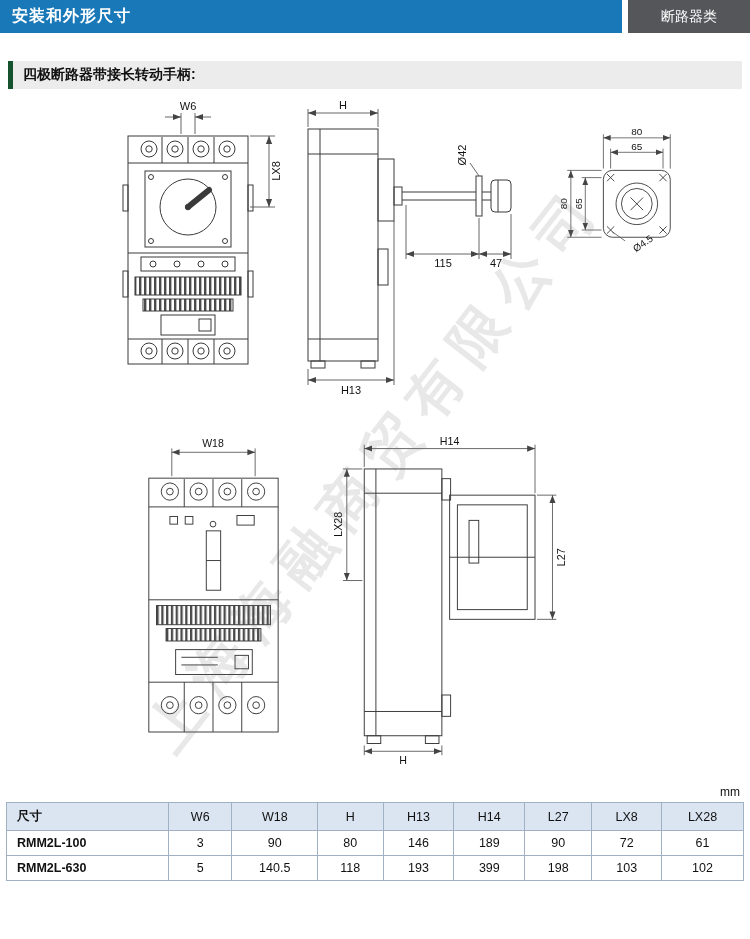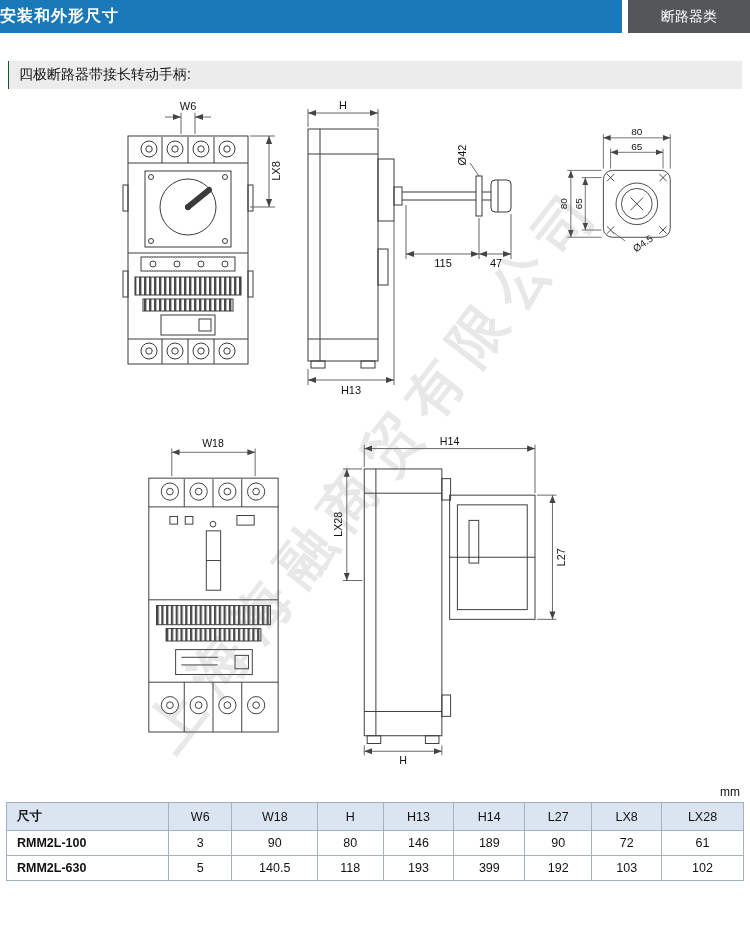--- a/index.html
+++ b/index.html
@@ -2,28 +2,28 @@
 <html><head>
 <meta charset="utf-8">
 <style>
   * { margin:0; padding:0; box-sizing:border-box; }
   body { background:#fff; }
   .page { position:relative; width:750px; height:939px; background:#fff; overflow:hidden;
           font-family:"Liberation Sans","DejaVu Sans",sans-serif; color:#111; }
 
   
   .topbar { display:flex; align-items:stretch; height:33px; }
-  .title-bar { flex:1; background:#1878b8; display:flex; align-items:center; }
+  .title-bar { flex:1; background:#1878b8; display:flex; align-items:center; padding-left:12px; }
   .title-bar h1 { font-size:16px; color:#fff; font-weight:bold; letter-spacing:1px; }
   .category-tag { width:122px; margin-left:6px; background:#55565a; color:#fff; font-size:14px;
                   display:flex; align-items:center; justify-content:center; }
 
   
-  .section-heading { margin:28px 8px 0; background:#ececec; border-left:1px solid #14532d;
-                     padding:5px 10px; font-size:14px; font-weight:normal; }
+  .section-heading { margin:28px 8px 0; background:#ececec; border-left:5px solid #14532d;
+                     padding:5px 10px; font-size:14px; font-weight:bold; }
   .section-heading.second { margin-top:6px; }
 
   
   .drawings { position:relative; }
   .drawings-1 { height:330px; }
   .drawings-2 { height:360px; }
   .drawing { position:absolute; }
   .draw { overflow:visible; }
   .draw line, .draw rect, .draw circle, .draw polyline, .draw path { stroke:#3a3a3a; fill:none; stroke-width:1; }
   .draw .thick { stroke-width:6; stroke-linecap:round; }
@@ -360,21 +360,21 @@
         <td>72</td>
         <td>61</td>
       </tr>
       <tr>
         <td class="model">RMM2L-630</td>
         <td>5</td>
         <td>140.5</td>
         <td>118</td>
         <td>193</td>
         <td>399</td>
-        <td>192</td>
+        <td>198</td>
         <td>103</td>
         <td>102</td>
       </tr>
     </tbody>
   </table>
 
   <div class="watermark">上海海融商贸有限公司</div>
 </div>
 
 </body></html>

